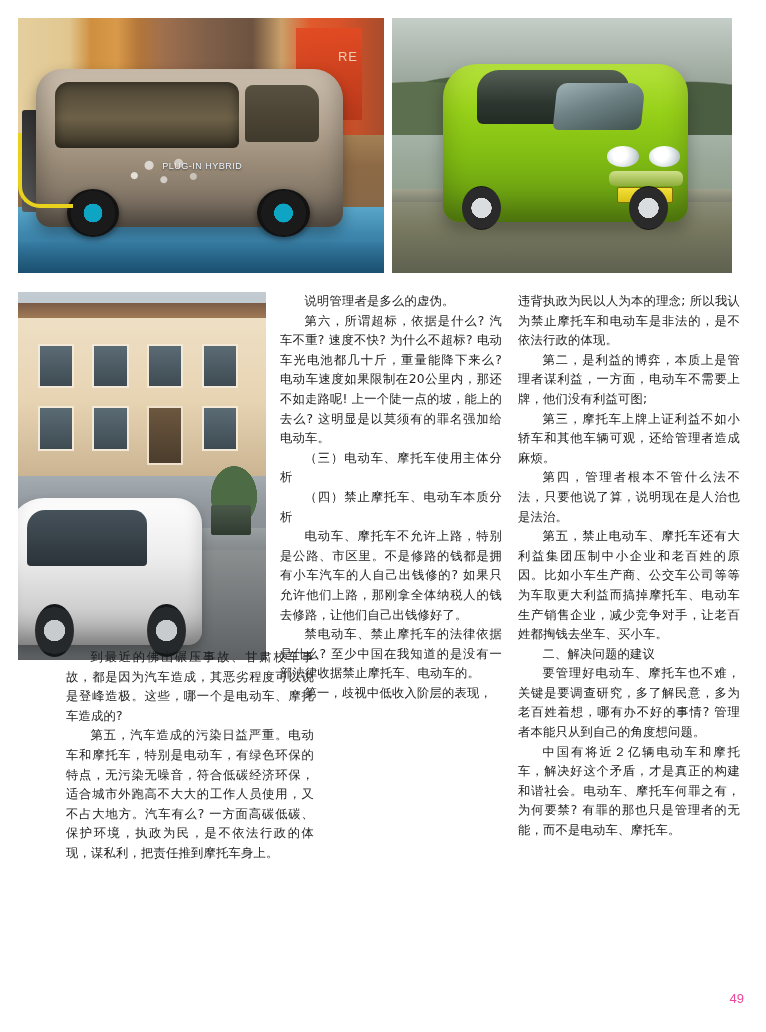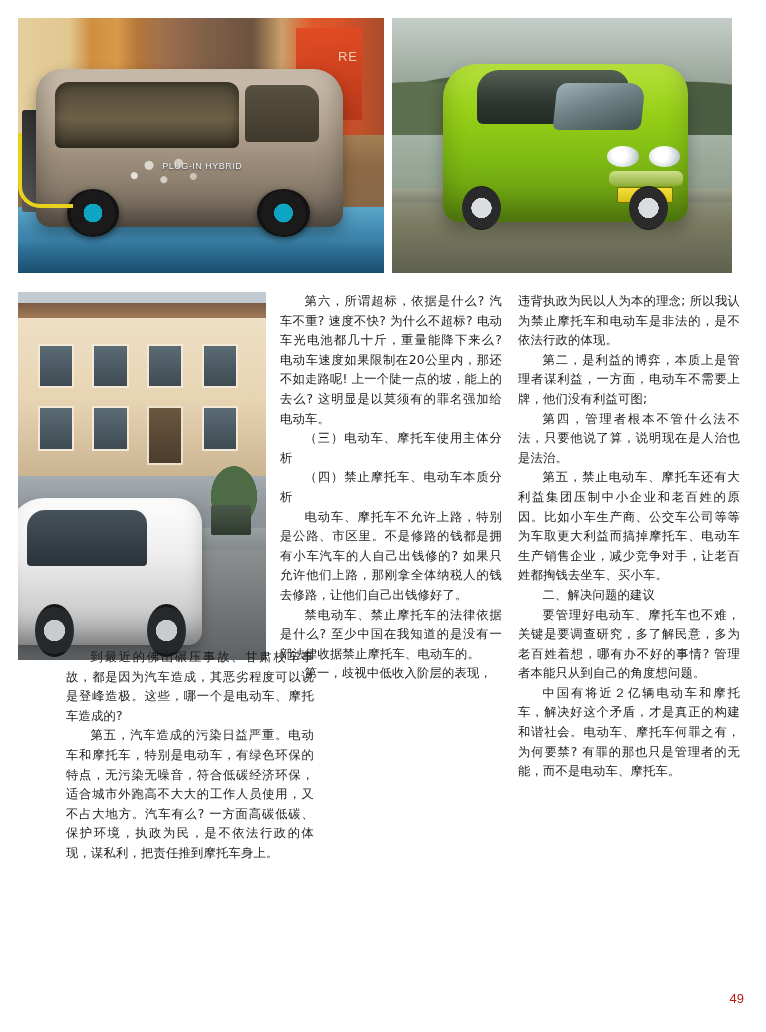--- a/index.html
+++ b/index.html
@@ -295,21 +295,21 @@
     color: #d9241f;
     white-space: nowrap;
   }
   .brand .dotcom { color: #1b1b1b; }
   .page-number {
     position: absolute;
     right: 22px;
     bottom: 12px;
     font-family: "Liberation Sans", sans-serif;
     font-size: 13px;
-    color: #b91c1c;
+    color: #ec4899;
   }
 </style>
 </head>
 <body>
 
 <div class="page">
 
   <div class="photo-band">
 
     <div class="photo photo-left">
@@ -373,31 +373,33 @@
   </div>
 
   <div class="columns">
 
     <div class="col col1">
       <p>到最近的佛山碾压事故、甘肃校车事故，都是因为汽车造成，其恶劣程度可以说是登峰造极。这些，哪一个是电动车、摩托车造成的?</p>
       <p>第五，汽车造成的污染日益严重。电动车和摩托车，特别是电动车，有绿色环保的特点，无污染无噪音，符合低碳经济环保，适合城市外跑高不大大的工作人员使用，又不占大地方。汽车有么? 一方面高碳低碳、保护环境，执政为民，是不依法行政的体现，谋私利，把责任推到摩托车身上。</p>
     </div>
 
     <div class="col col2">
+      <p>说明管理者是多么的虚伪。</p>
       <p>第六，所谓超标，依据是什么? 汽车不重? 速度不快? 为什么不超标? 电动车光电池都几十斤，重量能降下来么? 电动车速度如果限制在20公里内，那还不如走路呢! 上一个陡一点的坡，能上的去么? 这明显是以莫须有的罪名强加给电动车。</p>
       <p>（三）电动车、摩托车使用主体分析</p>
       <p>（四）禁止摩托车、电动车本质分析</p>
       <p>电动车、摩托车不允许上路，特别是公路、市区里。不是修路的钱都是拥有小车汽车的人自己出钱修的? 如果只允许他们上路，那刚拿全体纳税人的钱去修路，让他们自己出钱修好了。</p>
       <p>禁电动车、禁止摩托车的法律依据是什么? 至少中国在我知道的是没有一部法律收据禁止摩托车、电动车的。</p>
       <p>第一，歧视中低收入阶层的表现，</p>
     </div>
 
     <div class="col col3">
       <p class="noindent">违背执政为民以人为本的理念; 所以我认为禁止摩托车和电动车是非法的，是不依法行政的体现。</p>
       <p>第二，是利益的博弈，本质上是管理者谋利益，一方面，电动车不需要上牌，他们没有利益可图;</p>
+      <p>第三，摩托车上牌上证利益不如小轿车和其他车辆可观，还给管理者造成麻烦。</p>
       <p>第四，管理者根本不管什么法不法，只要他说了算，说明现在是人治也是法治。</p>
       <p>第五，禁止电动车、摩托车还有大利益集团压制中小企业和老百姓的原因。比如小车生产商、公交车公司等等为车取更大利益而搞掉摩托车、电动车生产销售企业，减少竞争对手，让老百姓都掏钱去坐车、买小车。</p>
       <p>二、解决问题的建议</p>
       <p>要管理好电动车、摩托车也不难，关键是要调查研究，多了解民意，多为老百姓着想，哪有办不好的事情? 管理者本能只从到自己的角度想问题。</p>
       <p>中国有将近２亿辆电动车和摩托车，解决好这个矛盾，才是真正的构建和谐社会。电动车、摩托车何罪之有，为何要禁? 有罪的那也只是管理者的无能，而不是电动车、摩托车。</p>
     </div>
   </div>
 
   <div class="footer">
     <div class="page-number">49</div>

